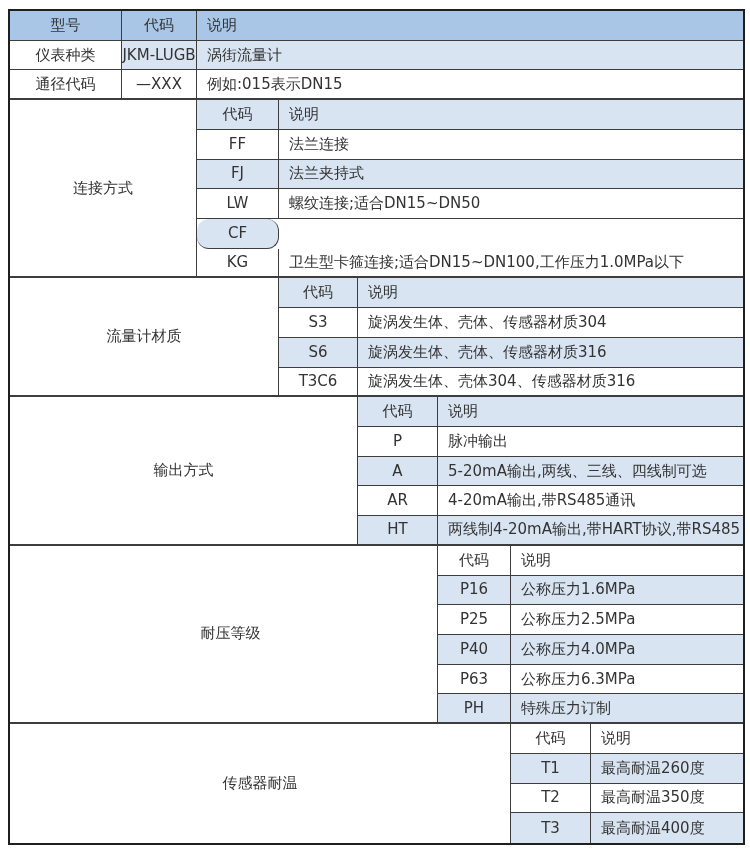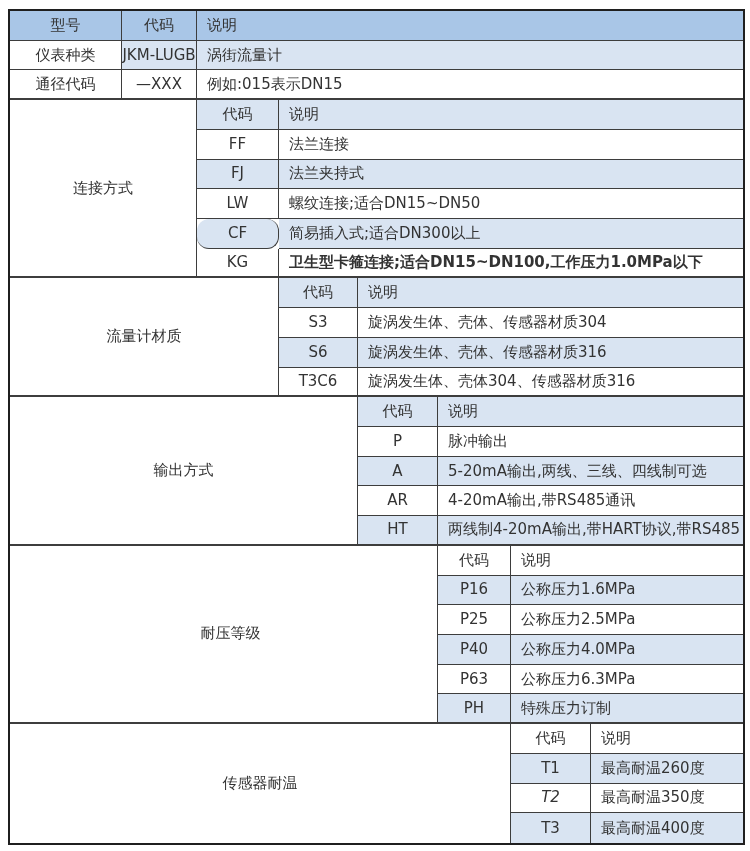--- a/index.html
+++ b/index.html
@@ -58,23 +58,22 @@
     <div class="cell c sb" style="grid-area: 4 / 1 / span 6 / span 2;">连接方式</div>
     <div class="cell c band" style="grid-area: 4 / 3 / span 1 / span 1;">代码</div>
     <div class="cell l band er" style="grid-area: 4 / 4 / span 1 / span 5;">说明</div>
     <div class="cell c" style="grid-area: 5 / 3 / span 1 / span 1; text-align: center;">FF</div>
     <div class="cell l er" style="grid-area: 5 / 4 / span 1 / span 5;">法兰连接</div>
     <div class="cell c band" style="grid-area: 6 / 3 / span 1 / span 1;">FJ</div>
     <div class="cell l band er" style="grid-area: 6 / 4 / span 1 / span 5;">法兰夹持式</div>
     <div class="cell c" style="grid-area: 7 / 3 / span 1 / span 1;">LW</div>
     <div class="cell l er" style="grid-area: 7 / 4 / span 1 / span 5;">螺纹连接;适合DN15~DN50</div>
     <div class="cell c band" style="grid-area: 8 / 3 / span 1 / span 1; border-radius: 12px;">CF</div>
-    <div class="cell l band er" style="grid-area: 8 / 4 / span 1 / span 5;">简易插入式;适合DN300以上</div>
     <div class="cell c sb" style="grid-area: 9 / 3 / span 1 / span 1;">KG</div>
-    <div class="cell l er sb" style="grid-area: 9 / 4 / span 1 / span 5; font-weight: bold;">卫生型卡箍连接;适合DN15~DN100,工作压力1.0MPa以下</div>
+    <div class="cell l er sb" style="grid-area: 9 / 4 / span 1 / span 5;">卫生型卡箍连接;适合DN15~DN100,工作压力1.0MPa以下</div>
     <div class="cell c sb" style="grid-area: 10 / 1 / span 4 / span 3;">流量计材质</div>
     <div class="cell c band" style="grid-area: 10 / 4 / span 1 / span 1;">代码</div>
     <div class="cell l band er" style="grid-area: 10 / 5 / span 1 / span 4;">说明</div>
     <div class="cell c" style="grid-area: 11 / 4 / span 1 / span 1;">S3</div>
     <div class="cell l er" style="grid-area: 11 / 5 / span 1 / span 4;">旋涡发生体、壳体、传感器材质304</div>
     <div class="cell c band" style="grid-area: 12 / 4 / span 1 / span 1;">S6</div>
     <div class="cell l band er" style="grid-area: 12 / 5 / span 1 / span 4;">旋涡发生体、壳体、传感器材质316</div>
     <div class="cell c sb" style="grid-area: 13 / 4 / span 1 / span 1;">T3C6</div>
     <div class="cell l er sb" style="grid-area: 13 / 5 / span 1 / span 4;">旋涡发生体、壳体304、传感器材质316</div>
     <div class="cell c sb" style="grid-area: 14 / 1 / span 5 / span 4;">输出方式</div>
@@ -99,17 +98,17 @@
     <div class="cell l band er" style="grid-area: 22 / 7 / span 1 / span 2;">公称压力4.0MPa</div>
     <div class="cell c" style="grid-area: 23 / 6 / span 1 / span 1;">P63</div>
     <div class="cell l er" style="grid-area: 23 / 7 / span 1 / span 2;">公称压力6.3MPa</div>
     <div class="cell c band sb" style="grid-area: 24 / 6 / span 1 / span 1;">PH</div>
     <div class="cell l band er sb" style="grid-area: 24 / 7 / span 1 / span 2;">特殊压力订制</div>
     <div class="cell c eb" style="grid-area: 25 / 1 / span 4 / span 6;">传感器耐温</div>
     <div class="cell c" style="grid-area: 25 / 7 / span 1 / span 1;">代码</div>
     <div class="cell l er" style="grid-area: 25 / 8 / span 1 / span 1;">说明</div>
     <div class="cell c band" style="grid-area: 26 / 7 / span 1 / span 1;">T1</div>
     <div class="cell l band er" style="grid-area: 26 / 8 / span 1 / span 1;">最高耐温260度</div>
-    <div class="cell c" style="grid-area: 27 / 7 / span 1 / span 1; font-style: italic;">T2</div>
+    <div class="cell c" style="grid-area: 27 / 7 / span 1 / span 1;">T2</div>
     <div class="cell l er" style="grid-area: 27 / 8 / span 1 / span 1;">最高耐温350度</div>
     <div class="cell c band eb" style="grid-area: 28 / 7 / span 1 / span 1;">T3</div>
     <div class="cell l band er eb" style="grid-area: 28 / 8 / span 1 / span 1;">最高耐温400度</div>
   </div>
 
 </body></html>

